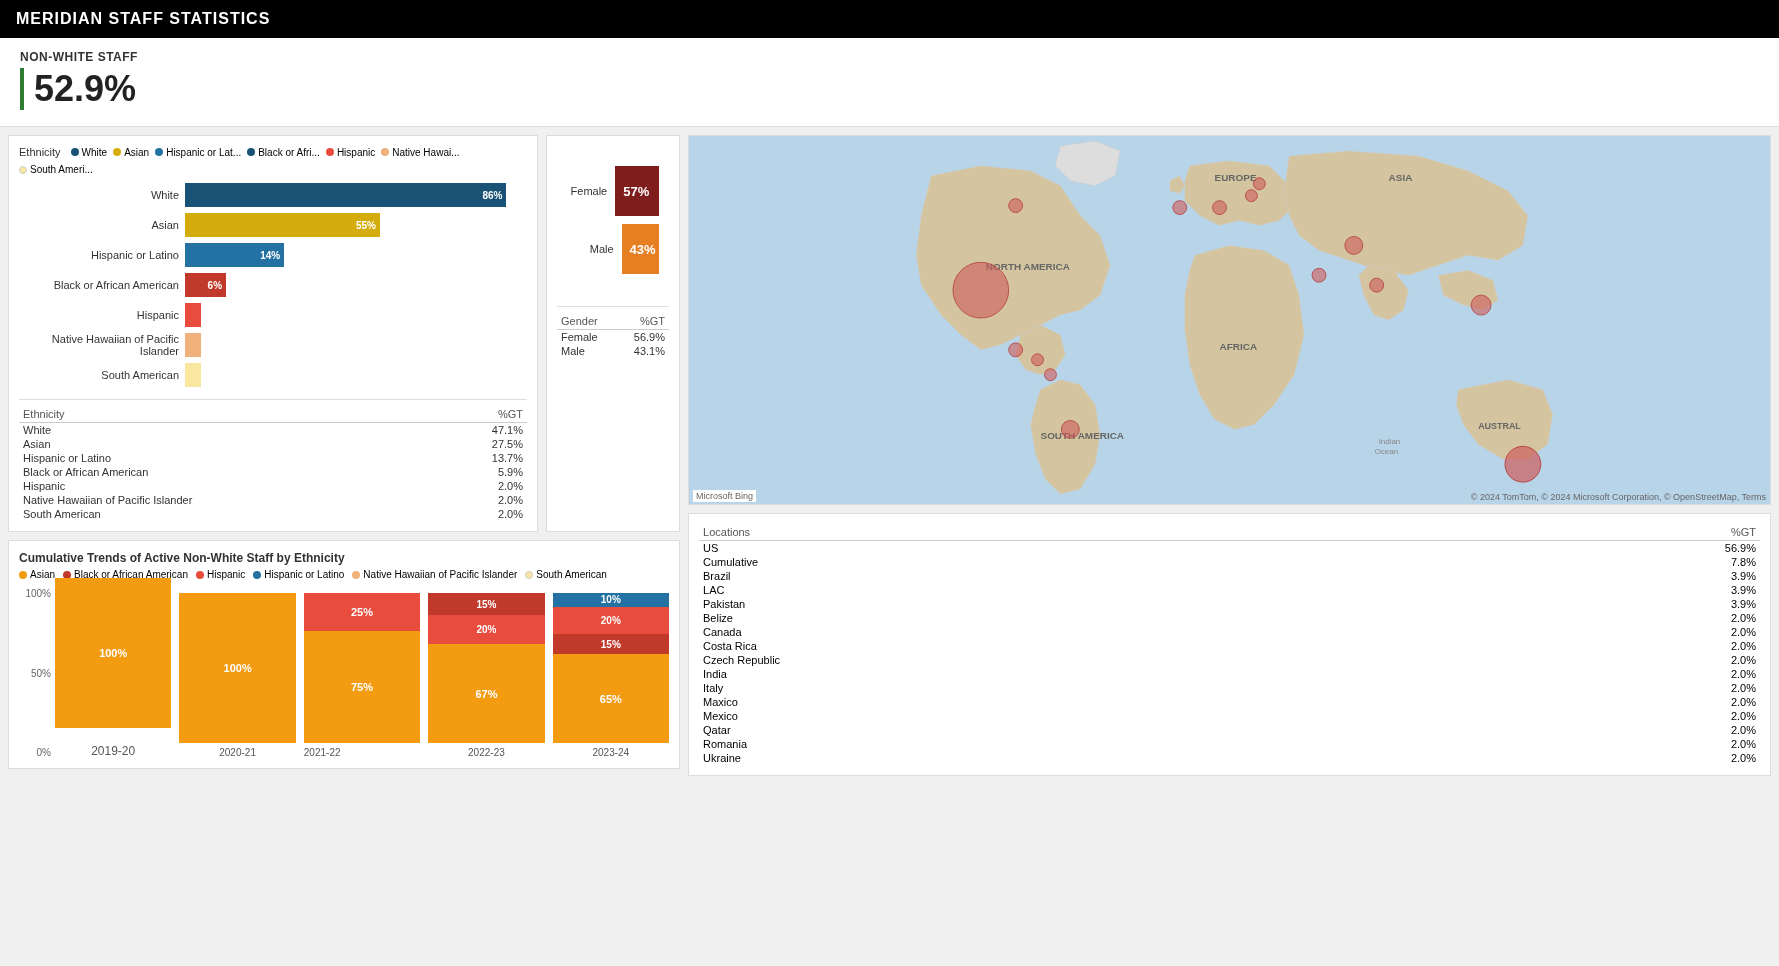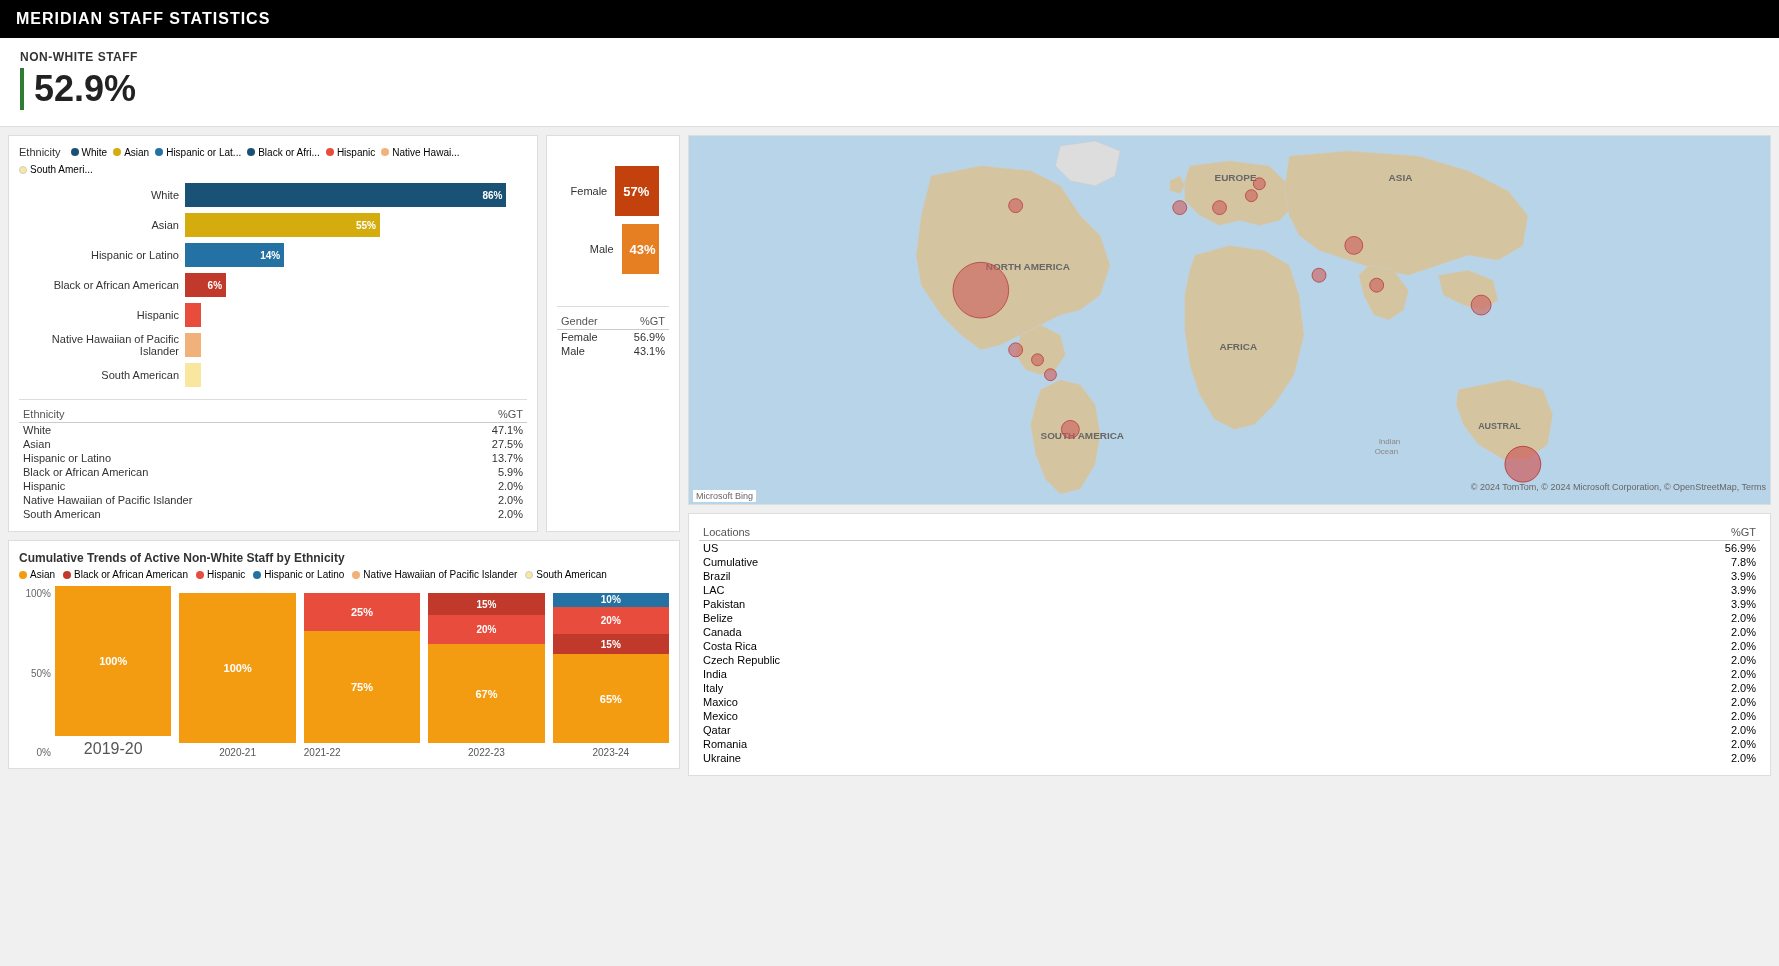--- a/index.html
+++ b/index.html
@@ -193,21 +193,21 @@
       text-align: right;
     }
     .location-table td {
       padding: 1px 4px;
     }
 
     .map-attribution {
       font-size: 9px;
       color: #666;
       position: absolute;
-      bottom: 12px;
+      bottom: 2px;
       right: 4px;
     }
     .map-logo {
       position: absolute;
       bottom: 2px;
       left: 4px;
       font-size: 9px;
       background: white;
       padding: 1px 3px;
       color: #666;
@@ -357,21 +357,21 @@
             </tbody>
           </table>
         </div>
       </div>
 
       <div class="card" style="flex:1;">
 
         <div class="gender-chart">
           <div class="gender-row">
             <div class="gender-label">Female</div>
-            <div class="gender-bar" style="width: 57%; background: #c2410c;">57%</div>
+            <div class="gender-bar" style="width: 57%; background: #7f1d1d;">57%</div>
           </div>
           <div class="gender-row">
             <div class="gender-label">Male</div>
             <div class="gender-bar" style="width: 43%; background: #e67e22;">43%</div>
           </div>
         </div>
 
         <div style="margin-top: 12px; border-top: 1px solid #ddd; padding-top: 6px;">
           <table class="data-table">
             <thead>
@@ -432,21 +432,21 @@
           <span>50%</span>
           <span>0%</span>
         </div>
 
         <div style="flex:1; display:flex; gap:8px; align-items:flex-end; height:170px;">
 
           <div style="flex:1; display:flex; flex-direction:column; align-items:center;">
             <div style="width:100%; height:150px; display:flex; flex-direction:column-reverse;">
               <div style="height:100%; background:#f39c12; display:flex; align-items:center; justify-content:center; font-size:11px; font-weight:bold; color:white;">100%</div>
             </div>
-            <div style="font-size:16px; color:#555; margin-top:4px;">2019-20</div>
+            <div style="font-size:12px; color:#555; margin-top:16px;">2019-20</div>
           </div>
 
           <div style="flex:1; display:flex; flex-direction:column; align-items:center;">
             <div style="width:100%; height:150px; display:flex; flex-direction:column-reverse;">
               <div style="height:100%; background:#f39c12; display:flex; align-items:center; justify-content:center; font-size:11px; font-weight:bold; color:white;">100%</div>
             </div>
             <div style="font-size:10px; color:#555; margin-top:4px;">2020-21</div>
           </div>
 
           <div style="flex:1; display:flex; flex-direction:column; align-items:flex-start;">

